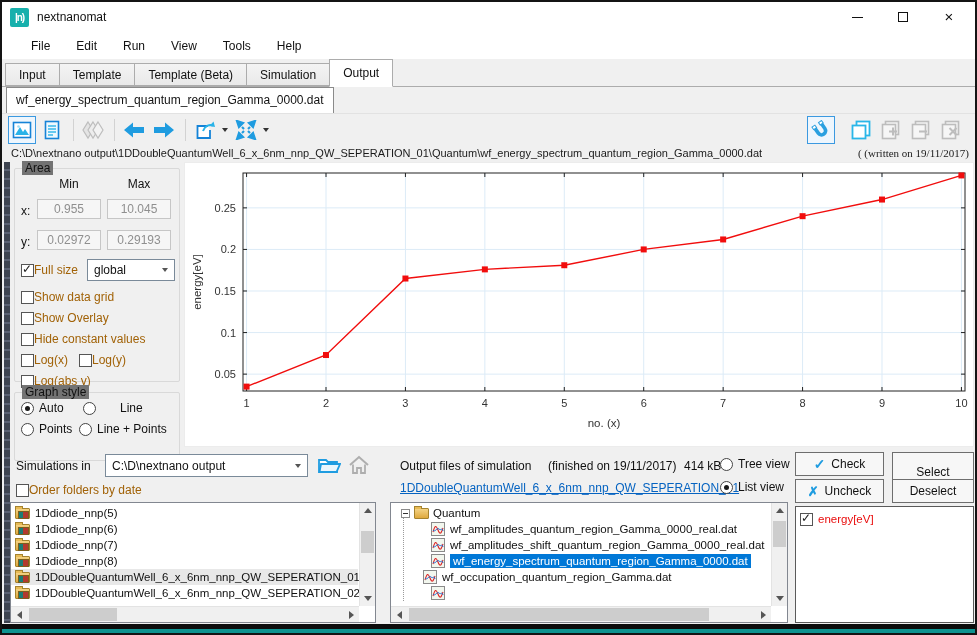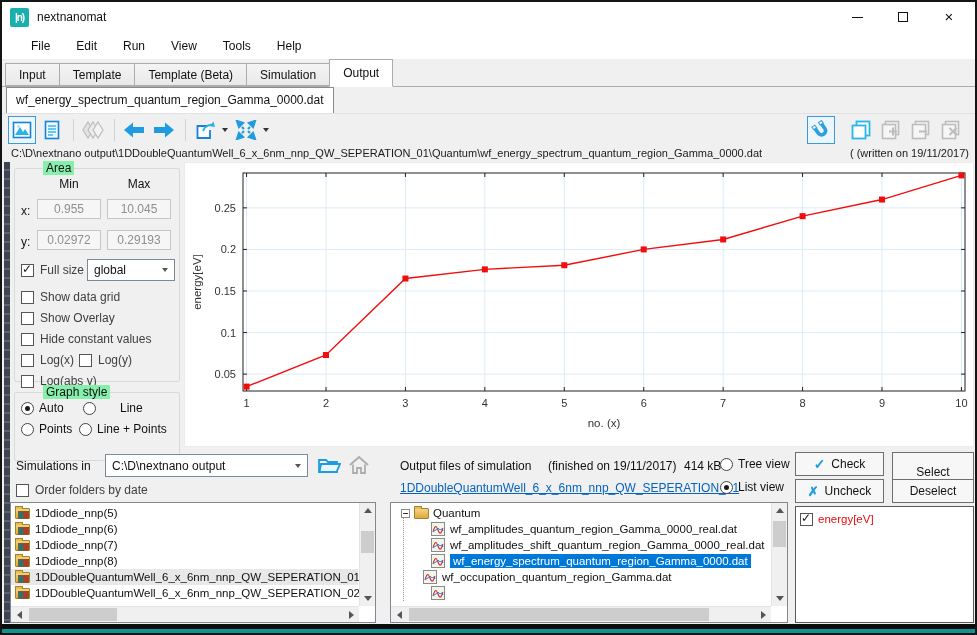--- a/index.html
+++ b/index.html
@@ -38,25 +38,25 @@
   .caret-down{width:0;height:0;border-left:3.5px solid transparent;border-right:3.5px solid transparent;border-top:4px solid #333;margin:0 4px 0 1px;}
 
   
   .pathrow{position:absolute;top:145px;left:9px;right:6px;height:15px;font-size:11px;color:#1a1a1a;display:flex;justify-content:space-between;white-space:nowrap;overflow:hidden;}
 
   
   .vsplitter{position:absolute;left:2px;top:160px;width:6px;height:461px;background:repeating-linear-gradient(180deg,#3e4450 0 7px,#5b6273 7px 9px);}
 
   
   .groupbox{position:absolute;border:1px solid #d9d9d9;border-radius:2px;}
-  .gb-title{position:absolute;top:-8px;left:7px;background:#86efac;padding:0 3px;font-size:12px;color:#111;margin-left:21px;}
+  .gb-title{position:absolute;top:-8px;left:7px;background:#737373;padding:0 3px;font-size:12px;color:#111;}
   .hdr{position:absolute;font-size:12px;color:#111;text-align:center;width:64px;}
   .axlabel{position:absolute;font-size:12px;color:#111;}
   .num-input{position:absolute;width:64px;height:20px;background:#f6f6f6;border:1px solid #c6c6c6;color:#8f8f8f;font-size:12px;text-align:center;line-height:18px;}
-  .cb-row{position:absolute;display:flex;align-items:center;gap:6px;font-size:12px;color:#404040;}
+  .cb-row{position:absolute;display:flex;align-items:center;font-size:12px;color:#a16207;}
   .cb{width:13px;height:13px;border:1px solid #555;background:#fff;position:relative;flex:none;}
   .cb.checked::before{content:"✓";position:absolute;left:0px;top:-3px;font-size:12px;color:#222;}
   .combo{position:absolute;background:#fff;border:1px solid #7a8a99;font-size:12px;color:#111;display:flex;align-items:center;padding-left:6px;}
   .combo .caret-down{margin-left:auto;margin-right:6px;border-top-color:#555;}
   .radio-row{position:absolute;display:flex;align-items:center;gap:5px;font-size:12px;color:#111;}
   .radio{width:13px;height:13px;border:1px solid #444;border-radius:50%;background:#fff;position:relative;flex:none;}
   .radio.sel::after{content:"";position:absolute;left:3px;top:3px;width:5px;height:5px;border-radius:50%;background:#1a1a1a;}
 
   
   .chart{position:absolute;left:182px;top:160px;width:790px;height:285px;background:#fff;border:1px solid #ececec;}
@@ -230,21 +230,21 @@
           <rect x="4.5" y="1.5" width="13" height="13" fill="#f6f6f6" stroke="#bdbdbd" stroke-width="1.6"></rect>
           <rect x="1.5" y="4.5" width="13" height="14" fill="#f6f6f6" stroke="#bdbdbd" stroke-width="1.6"></rect>
           <line x1="8.5" y1="8" x2="15.5" y2="15" stroke="#bdbdbd" stroke-width="2"></line>
           <line x1="15.5" y1="8" x2="8.5" y2="15" stroke="#bdbdbd" stroke-width="2"></line>
         </svg>
     </div>
   </div>
 
   <div class="pathrow">
     <span>C:\D\nextnano output\1DDoubleQuantumWell_6_x_6nm_nnp_QW_SEPERATION_01\Quantum\wf_energy_spectrum_quantum_region_Gamma_0000.dat</span>
-    <span style="margin-left:8px;">(  (written on 19/11/2017)</span>
+    <span style="margin-left:8px;font-family:Liberation Serif, serif;">(  (written on 19/11/2017)</span>
   </div>
 
   <div class="vsplitter"></div>
 
   <div class="groupbox" style="left:12px;top:166px;width:166px;height:214px;">
     <div class="gb-title">Area</div>
     <div class="hdr" style="left:22px;top:8px;">Min</div>
     <div class="hdr" style="left:92px;top:8px;">Max</div>
     <div class="axlabel" style="left:6px;top:35px;">x:</div>
     <div class="num-input" style="left:22px;top:30px;">0.955</div>

